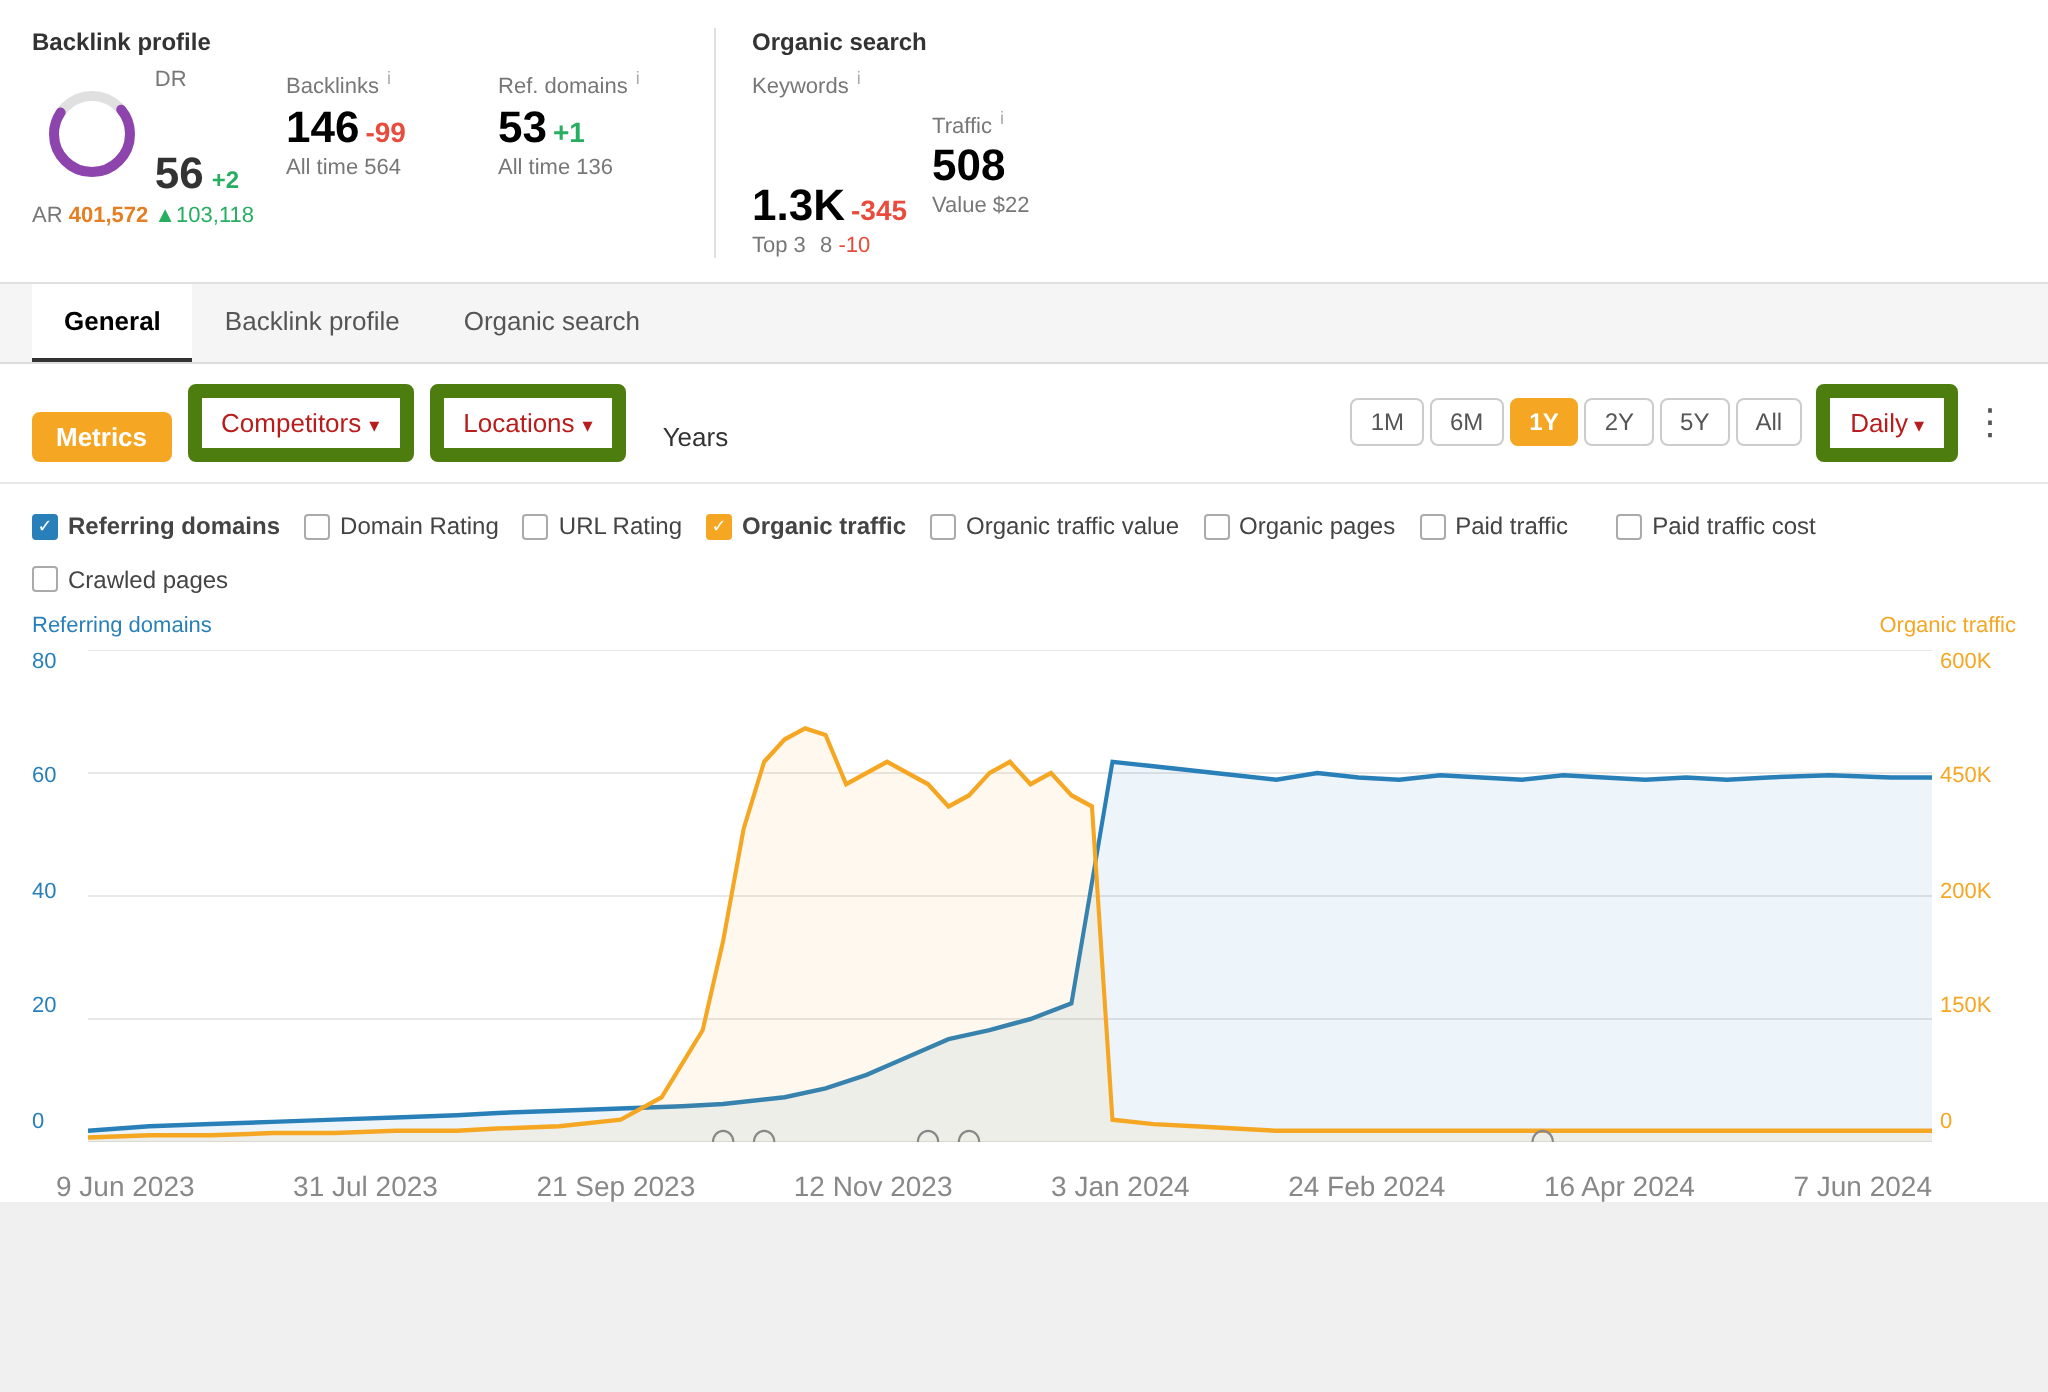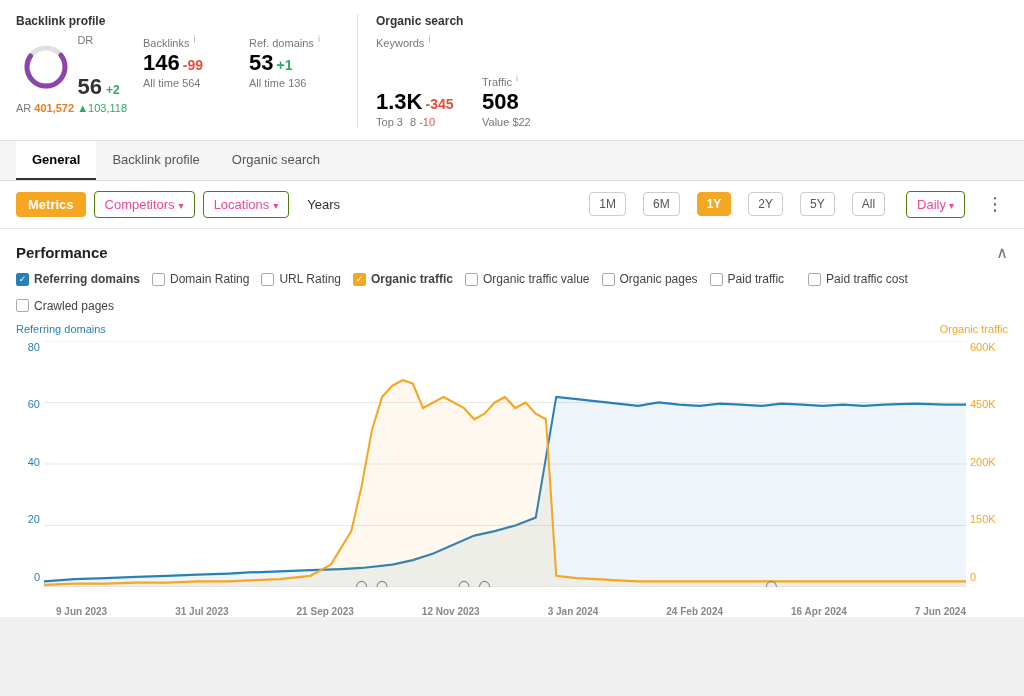--- a/index.html
+++ b/index.html
@@ -31,25 +31,25 @@
     .stat-num-pos { font-size: 14px; color: #27ae60; font-weight: 600; margin-left: 3px; }
     .stat-sub { font-size: 11px; color: #777; margin-top: 3px; }
     .stat-sub-red { color: #e74c3c; }
 
     
     .nav-tabs { background: #f5f5f5; border-bottom: 1px solid #ddd; padding: 0 16px; display: flex; gap: 0; }
     .nav-tab { padding: 11px 16px; font-size: 13px; color: #555; cursor: pointer; border-bottom: 2px solid transparent; }
     .nav-tab.active { color: #000000; font-weight: 600; border-bottom: 2px solid #333; background: #fff; }
 
     
-    .toolbar { background: #fff; padding: 10px 16px; display: flex; align-items: center; gap: 8px; border-bottom: 1px solid #e8e8e8; }
+    .toolbar { background: #fff; padding: 10px 16px; display: flex; align-items: flex-end; gap: 8px; border-bottom: 1px solid #e8e8e8; }
     .btn-metrics { background: #f5a623; color: #fff; border: none; border-radius: 4px; padding: 5px 12px; font-size: 13px; font-weight: 600; cursor: pointer; }
-    .btn-dropdown { background: #fff; border: 1px solid #4d7c0f; border-radius: 4px; padding: 5px 10px; font-size: 13px; color: #ec4899; cursor: pointer; display: flex; align-items: center; gap: 4px; }
-
-    .time-buttons { margin-left: auto; display: flex; align-items: center; gap: 17px; }
+    .btn-dropdown { background: #fff; border: 7px solid #4d7c0f; border-radius: 4px; padding: 5px 10px; font-size: 13px; color: #b91c1c; cursor: pointer; display: flex; align-items: center; gap: 4px; }
+
+    .time-buttons { margin-left: auto; display: flex; align-items: center; gap: 3px; }
     .time-btn { background: #fff; border: 1px solid #ccc; border-radius: 4px; padding: 4px 9px; font-size: 12px; color: #555; cursor: pointer; }
     .time-btn.active { background: #f5a623; color: #fff; border-color: #f5a623; font-weight: 600; }
     .btn-daily { display: flex; align-items: center; gap: 3px; }
     .more-btn { background: none; border: none; cursor: pointer; font-size: 18px; color: #555; padding: 0 4px; }
 
     
     .perf-section { background: #fff; margin: 0; padding: 14px 16px 0; }
     .perf-header { display: flex; justify-content: space-between; align-items: center; margin-bottom: 10px; }
     .perf-title { font-size: 15px; font-weight: 700; color: #222; }
     .collapse-btn { background: none; border: none; cursor: pointer; font-size: 16px; color: #777; }
@@ -58,23 +58,23 @@
     .checkboxes-row { display: flex; flex-wrap: wrap; gap: 12px; margin-bottom: 6px; align-items: center; }
     .checkbox-item { display: flex; align-items: center; gap: 5px; font-size: 12px; color: #444; cursor: pointer; }
     .cb { width: 13px; height: 13px; border: 1px solid #aaa; border-radius: 2px; display: flex; align-items: center; justify-content: center; flex-shrink: 0; }
     .cb.checked-blue { background: #2980b9; border-color: #2980b9; }
     .cb.checked-orange { background: #f5a623; border-color: #f5a623; }
     .cb.checked-blue::after, .cb.checked-orange::after { content: '✓'; color: #fff; font-size: 9px; }
     .cb-label-bold { font-weight: 700; }
 
     
     .chart-area { position: relative; height: 280px; padding: 8px 0 30px; }
-    .chart-y-left { position: absolute; left: 0; top: 0; bottom: 30px; width: 28px; display: flex; flex-direction: column; justify-content: space-between; align-items: flex-end; font-size: 11px; color: #2980b9; padding-right: 4px; padding-top: 4px; padding-bottom: 4px; }
+    .chart-y-left { position: absolute; left: 0; top: 0; bottom: 30px; width: 28px; display: flex; flex-direction: column; justify-content: space-between; align-items: flex-start; font-size: 11px; color: #2980b9; padding-right: 4px; padding-top: 4px; padding-bottom: 4px; }
     .chart-y-right { position: absolute; right: 0; top: 0; bottom: 30px; width: 42px; display: flex; flex-direction: column; justify-content: space-between; align-items: flex-start; font-size: 11px; color: #f5a623; padding-left: 4px; padding-top: 4px; padding-bottom: 4px; }
-    .chart-x { position: absolute; bottom: 0; left: 40px; right: 42px; display: flex; justify-content: space-between; font-size: 10px; color: #888; font-weight: bold; }
+    .chart-x { position: absolute; bottom: 0; left: 12px; right: 42px; display: flex; justify-content: space-between; font-size: 14px; color: #888; }
     .chart-svg-container { position: absolute; left: 28px; right: 42px; top: 4px; bottom: 30px; }
     .axis-label-left { color: #2980b9; font-size: 11px; }
     .axis-label-right { color: #f5a623; font-size: 11px; }
 
     .grid-line { stroke: #e8e8e8; stroke-width: 1; }
     .line-blue { fill: none; stroke: #2980b9; stroke-width: 2; }
     .line-orange { fill: none; stroke: #f5a623; stroke-width: 2; }
     .area-blue { fill: rgba(41,128,185,0.08); }
     .area-orange { fill: rgba(245,166,35,0.08); }
 
@@ -134,21 +134,21 @@
           </div>
           <div class="stat-sub">All time 136</div>
         </div>
       </div>
     </div>
 
     <div class="stats-divider"></div>
 
     <div>
       <div class="section-label">Organic search</div>
-      <div style="display:flex;align-items:flex-end;gap:16px;">
+      <div style="display:flex;align-items:center;gap:0;">
 
         <div class="stat-item">
           <div class="stat-label"><span>Keywords</span> <sup class="sup-i">i</sup></div>
           <div style="display:flex;align-items:baseline;margin-top:39px;">
             <span class="stat-num">1.3K</span>
             <span class="stat-num-neg">-345</span>
           </div>
           <div class="stat-sub">
             <span>Top 3</span>
             <span style="margin-left:4px;">8</span>
@@ -196,24 +196,20 @@
       <button class="time-btn">All</button>
       <button class="btn-dropdown btn-daily" style="margin-left:4px;">
         <span>Daily</span>
           <span class="chevron-down"></span>
       </button>
       <button class="more-btn">⋮</button>
     </div>
   </div>
 
   <div class="perf-section">
-    <div class="perf-header">
-      <span class="perf-title">Performance</span>
-      <button class="collapse-btn">∧</button>
-    </div>
 
     <div class="checkboxes-row">
       <label class="checkbox-item">
         <div class="cb checked-blue"></div>
         <span class="cb-label-bold">Referring domains</span>
       </label>
       <label class="checkbox-item">
         <div class="cb"></div>
         <span>Domain Rating</span>
       </label>

